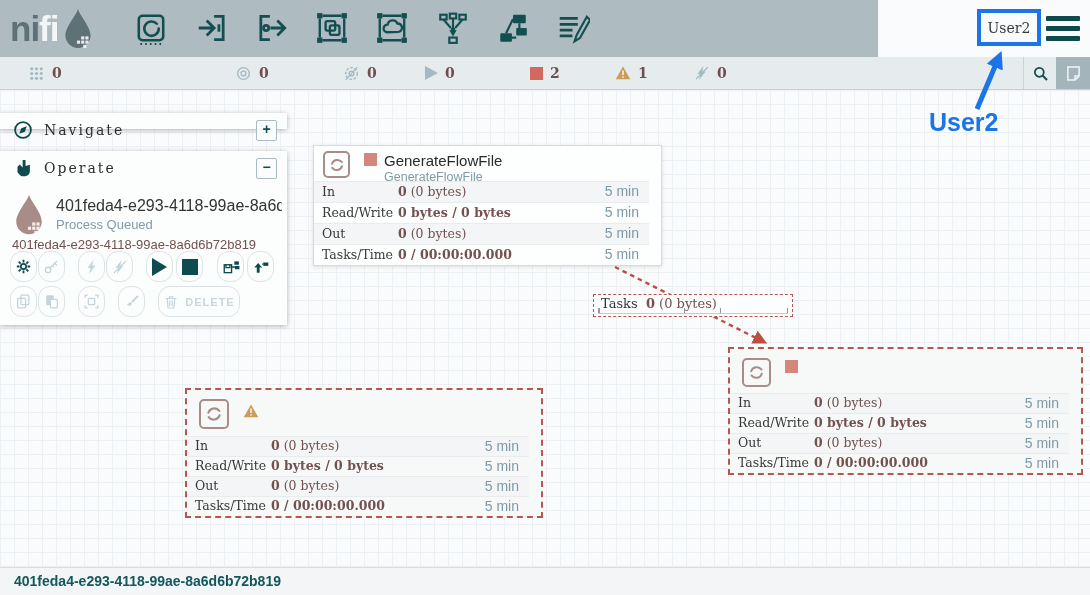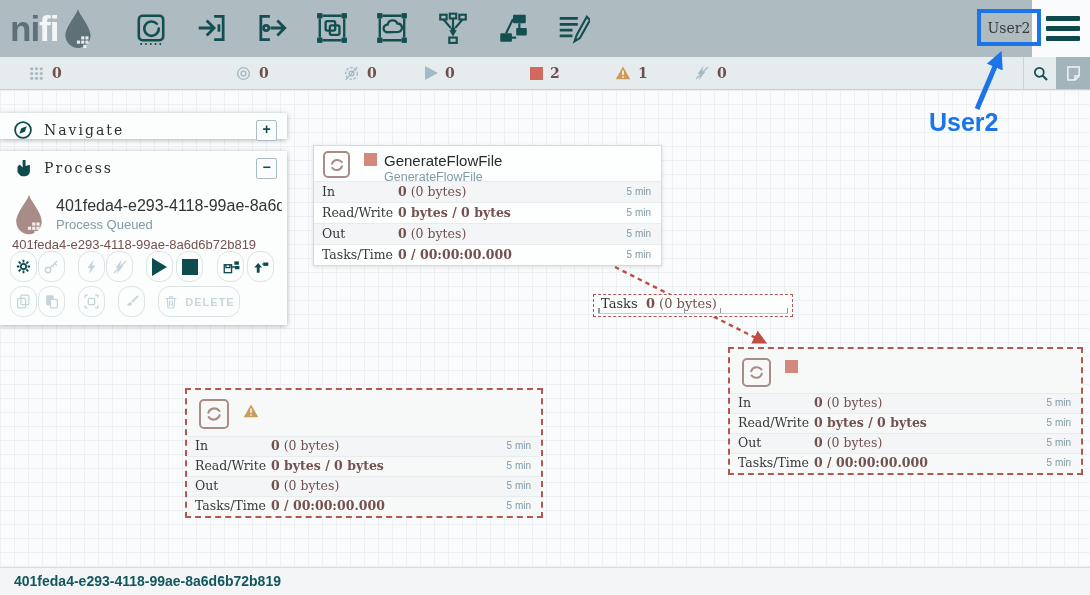--- a/index.html
+++ b/index.html
@@ -2,21 +2,21 @@
 <html><head>
 <meta charset="utf-8">
 <style>
   html,body{margin:0;padding:0}
   body{width:1090px;height:595px;position:relative;overflow:hidden;
        font-family:"Liberation Sans",sans-serif;background:#FAFBFC}
   svg{display:block}
   .slab{font-family:"DejaVu Serif",serif}
 
   
-  #toolbar{position:absolute;left:0;top:0;width:1032px;height:57px;background:#AEBCC2;z-index:10}
+  #toolbar{position:absolute;left:0;top:0;width:878px;height:57px;background:#AEBCC2;z-index:10}
   #logo{position:absolute;left:10px;top:7px;height:44px;display:flex;align-items:center}
   #logo .ni{font-weight:bold;font-size:35px;letter-spacing:-1px;color:#5E7177}
   #logo .fi{font-weight:bold;font-size:35px;letter-spacing:-1px;color:#F2F6F7}
   #logo .drop{width:34px;height:42px;margin-left:2px;color:#5E7177}
   .tool{position:absolute;top:11px;width:34px;height:34px;color:#134E50;cursor:pointer}
   #user-box{position:absolute;left:977px;top:9px;width:64px;height:37px;border:4px solid #1B74E8;box-sizing:border-box;z-index:101}
   #user-label{position:absolute;left:979px;top:20px;width:60px;text-align:center;
               font-family:"DejaVu Serif",serif;font-size:14px;color:#37393B}
   #hamburger{position:absolute;left:1046px;top:16px;cursor:pointer}
   #hamburger div{width:34px;height:5px;background:#10494C;border-radius:1px;margin-bottom:5px}
@@ -34,21 +34,21 @@
   #sb-settings{position:absolute;left:1056px;top:0;width:34px;height:32px;background:#A3B4BB;
              display:flex;align-items:center;justify-content:center;color:#F2F6F7;cursor:pointer}
 
   
   #canvas{position:absolute;left:0;top:90px;width:1090px;height:477px;background:#FAFBFC;
     background-image:linear-gradient(#EDF0F2 1px,transparent 1px),linear-gradient(90deg,#EDF0F2 1px,transparent 1px);
     background-size:14px 14px;z-index:1}
 
   
   .card{position:absolute;left:0;width:287px;background:#FCFDFD;box-shadow:0 1px 5px rgba(0,0,0,.30);z-index:6}
-  #nav-card{top:113px;height:26px}
+  #nav-card{top:113px;height:16px}
   #op-card{top:151px;height:174px}
   .chead-icon{position:absolute;left:12px;top:6px;width:22px;height:22px;color:#0E4B4E}
   .chead-title{position:absolute;left:44px;top:9px;font-family:"DejaVu Serif",serif;font-size:14px;
                letter-spacing:2px;color:#2E2E2E}
   .chead-btn{position:absolute;right:10px;top:7px;width:19px;height:19px;border:1px solid #A9BCC2;border-radius:2px;
              color:#0E4B4E;font:bold 14px/17px "Liberation Sans",sans-serif;text-align:center;background:#FBFDFD;cursor:pointer}
   #op-droplet{position:absolute;left:12px;top:42px;width:34px;height:44px;color:#A98B87}
   #op-title{position:absolute;left:56px;top:46px;width:226px;font-size:16px;color:#333;white-space:nowrap;overflow:hidden}
   #op-sub{position:absolute;left:56px;top:66px;font-size:13px;color:#7F9BA8}
   #op-id{position:absolute;left:12px;top:86px;font-size:13px;color:#72514F}
@@ -62,30 +62,30 @@
 
   
   .proc{position:absolute;background:#FDFEFE;border:1px solid #D7DBDD;box-shadow:0 1px 4px rgba(0,0,0,.12);
         box-sizing:border-box;z-index:3;cursor:pointer}
   .proc.sel{border:2px dashed #B4584F;background:#F7F9F9;box-shadow:none}
   .picon{position:absolute;width:27px;height:27px;color:#A98B87;border:2px solid #A98B87;border-radius:5px;
          display:flex;align-items:center;justify-content:center;box-sizing:border-box}
   .psq{position:absolute;width:13px;height:13px;background:#D4877D}
   .ptitle{position:absolute;left:70px;top:6px;font-size:15px;color:#2A2A2A}
   .psub{position:absolute;left:70px;top:24px;font-size:12.5px;color:#7F9BA8}
-  .pbody{position:absolute;left:0;right:0;bottom:0}
+  .pbody{position:absolute;left:0;right:12px;bottom:0}
   .prow{position:relative;font-family:"DejaVu Serif",serif;font-size:12.5px;border-top:1px solid #E9ECED}
   .prow.shade{background:#F3F5F6}
   .h20 .prow{height:20px;line-height:19px}
   .h19 .prow{height:19px;line-height:18px}
   .plbl{position:absolute;left:8px;color:#383838}
   .pval{position:absolute;left:84px;color:#72514F}
   .pval b{font-weight:700}
   .pval i{font-style:normal}
-  .pwin{position:absolute;right:10px;color:#7E99A6;font-family:"Liberation Sans",sans-serif;font-size:10px}
+  .pwin{position:absolute;right:10px;color:#7E99A6;font-family:"Liberation Sans",sans-serif;font-size:14px}
 
   
   #qlabel{position:absolute;left:593px;top:294px;width:200px;height:23px;background:#FCFDFD;
           border:1.5px dashed #B4584F;box-sizing:border-box;z-index:5;font-family:"DejaVu Serif",serif;
           font-size:13px;line-height:17px;padding-left:7px;color:#333;cursor:pointer}
   #qlabel b{color:#72514F;font-weight:700}
   #qlabel i{font-style:normal;color:#72514F}
   #qticks{position:absolute;left:4px;right:4px;bottom:2px;height:5px;border-bottom:1px solid #C6CCCF}
   #qticks span{position:absolute;bottom:0;width:1.5px;height:5px;background:#8E9AA0}
 
@@ -561,21 +561,21 @@
       <use href="#s-compass"></use>
     </svg>
   <div class="chead-title">Navigate</div>
   <div class="chead-btn">+</div>
 </div>
 
 <div class="card" id="op-card">
   <svg class="chead-icon" viewBox="0 0 32 32">
       <use href="#s-hand"></use>
     </svg>
-  <div class="chead-title">Process</div>
+  <div class="chead-title">Operate</div>
   <div class="chead-btn">−</div>
 
   <svg id="op-droplet" viewBox="0 0 32 40">
       <use href="#s-droplet"></use>
     </svg>
   <div id="op-title">401feda4-e293-4118-99ae-8a6d...</div>
   <div id="op-sub">Process Queued</div>
   <div id="op-id">401feda4-e293-4118-99ae-8a6d6b72b819</div>
 
   <div class="obtn" style="left:10px;top:100px">

